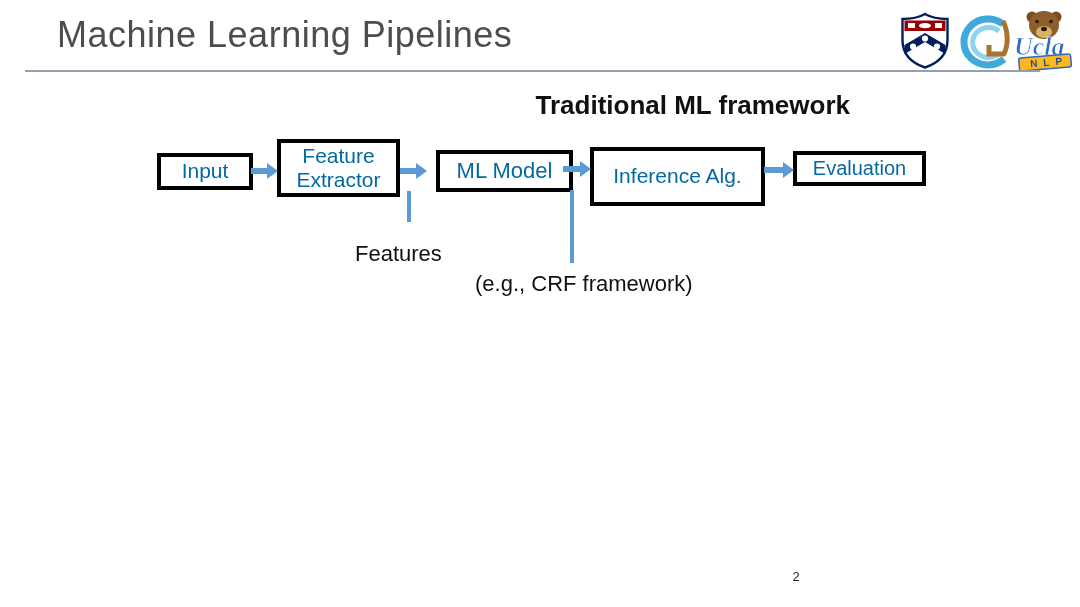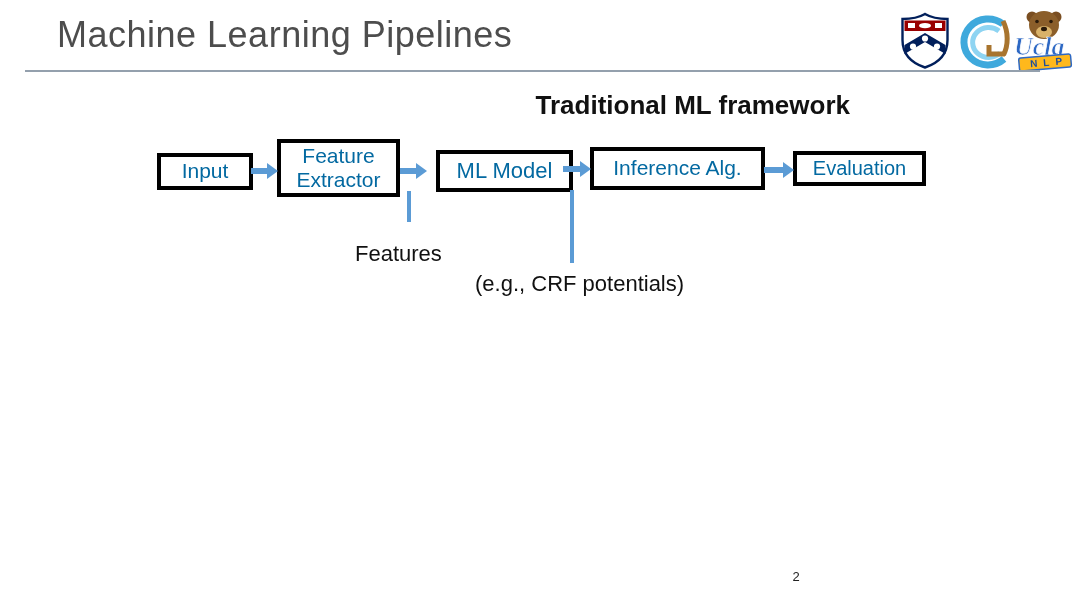--- a/index.html
+++ b/index.html
@@ -27,21 +27,21 @@
   }
 
   .pbox {
     position:absolute; box-sizing:border-box; border:4px solid #000000;
     background:#ffffff; color:#0369a1; display:flex; align-items:center;
     justify-content:center; text-align:center; font-size:21px; line-height:1.15;
   }
   .pbox-input      { left:157px; top:153px; width:96px;  height:37px; }
   .pbox-feature    { left:277px; top:139px; width:123px; height:58px; }
   .pbox-mlmodel    { left:426px; top:150px; width:137px; height:42px; font-size:22px;margin-left:10px; }
-  .pbox-inference  { left:590px; top:147px; width:175px; height:43px; }
+  .pbox-inference  { left:590px; top:147px; width:175px; height:59px; }
   .pbox-evaluation { left:793px; top:151px; width:133px; height:35px; font-size:20px; }
 
   .arrow { position:absolute; height:16px; }
   .arrow .shaft {
     position:absolute; left:0; top:5px; height:6px; background:#5b9bd5;
   }
   .arrow .head {
     position:absolute; right:0; top:0; width:0; height:0;
     border-left:11px solid #5b9bd5;
     border-top:8px solid transparent; border-bottom:8px solid transparent;
@@ -135,18 +135,18 @@
   <div class="arrow arrow-4">
     <div class="shaft"></div>
     <div class="head"></div>
   </div>
 
   <div class="vconnector vconnector-features"></div>
   <div class="vconnector vconnector-subscores"></div>
 
   <div class="anno anno-features">Features</div>
   <div class="anno anno-subscores">
-    <div>(e.g., CRF potentials)</div>
+    <div>(e.g., CRF framework)</div>
   </div>
 
   <div class="page-number">2</div>
 
 </div>
 
 </body></html>

